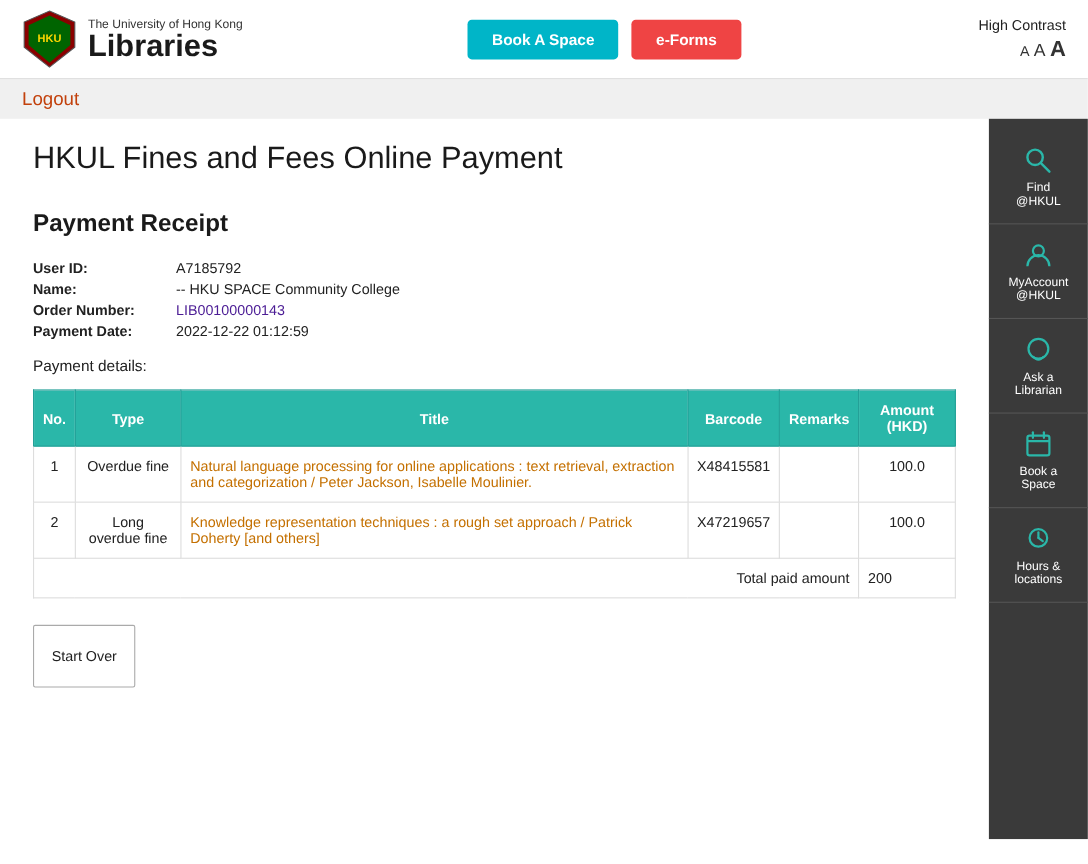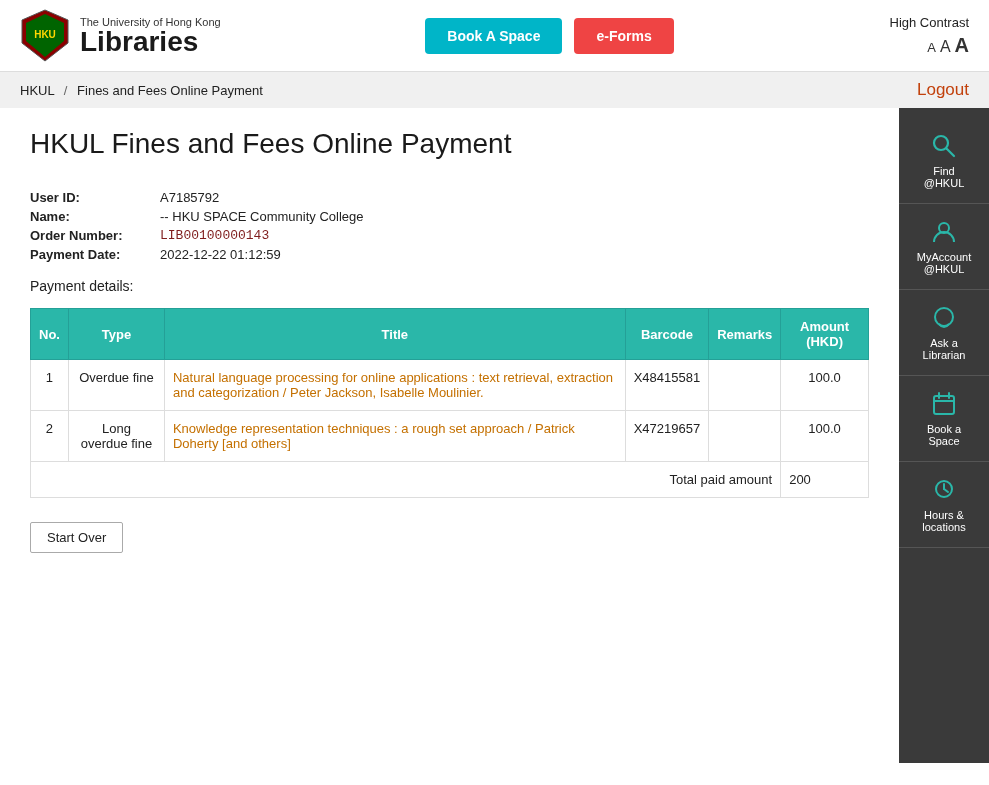--- a/index.html
+++ b/index.html
@@ -100,21 +100,21 @@
     .section-title {
       font-size: 22px;
       font-weight: bold;
       color: #1a1a1a;
       margin-bottom: 20px;
     }
     .receipt-info { margin-bottom: 16px; }
     .info-row { display: flex; margin-bottom: 4px; }
     .info-label { font-weight: bold; min-width: 130px; font-size: 13px; }
     .info-value { font-size: 13px; }
-    .info-value.link-style { color: #7f1d1d; font-family: Liberation Mono, monospace; }
+    .info-value.link-style { color: #4c1d95; }
     .payment-details-label { font-size: 14px; margin-bottom: 14px; }
 
     
     .payment-table {
       width: 100%;
       border-collapse: collapse;
       border: 1px solid #ccc;
       margin-bottom: 24px;
     }
     .payment-table thead tr {
@@ -142,21 +142,21 @@
       padding: 10px 8px;
       border: 1px solid #ddd;
     }
     .total-row .total-label { text-align: right; font-weight: normal; }
     .total-row .total-value { text-align: left; border-left: 1px solid #ddd; }
 
     
     .start-over-btn {
       border: 1px solid #aaa;
       background: #fff;
-      padding: 7px 16px;
+      padding: 20px 16px;
       font-size: 13px;
       cursor: pointer;
       border-radius: 2px;
       color: #222;
     }
 
     
     .right-sidebar {
       width: 90px;
       background: #3a3a3a;
@@ -210,32 +210,28 @@
     </div>
     <div class="font-size-row">
       <span>A</span>
       <span>A</span>
       <span>A</span>
     </div>
   </div>
 </div>
 
 <div class="breadcrumb-bar">
-  <div>
-    <a>HKUL</a>
-    <span class="sep">/</span>
-    <a>Fines and Fees Online Payment</a>
-  </div>
   <button class="logout-btn">Logout</button>
 </div>
 
 <div class="main-content">
   <div class="content-area">
     <h1 class="page-title">HKUL Fines and Fees Online Payment</h1>
 
+    <h2 class="section-title">Payment Receipt</h2>
 
     <div class="receipt-info">
       <div class="info-row">
         <span class="info-label">User ID:</span>
         <span class="info-value">A7185792</span>
       </div>
       <div class="info-row">
         <span class="info-label">Name:</span>
         <span class="info-value">-- HKU SPACE Community College</span>
       </div>

